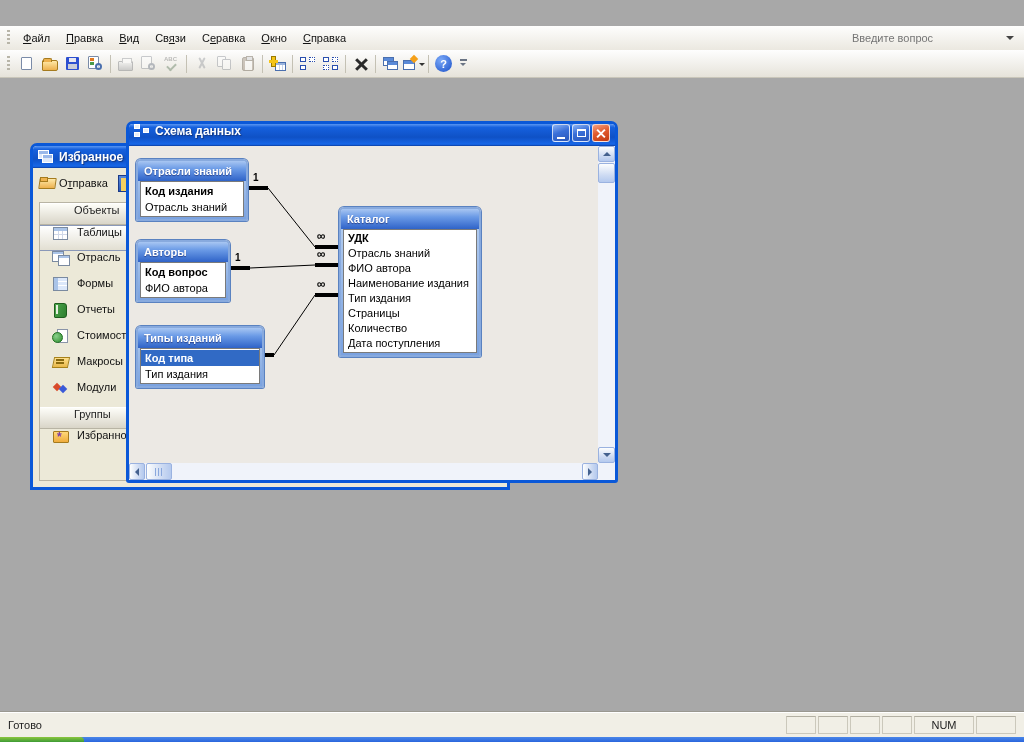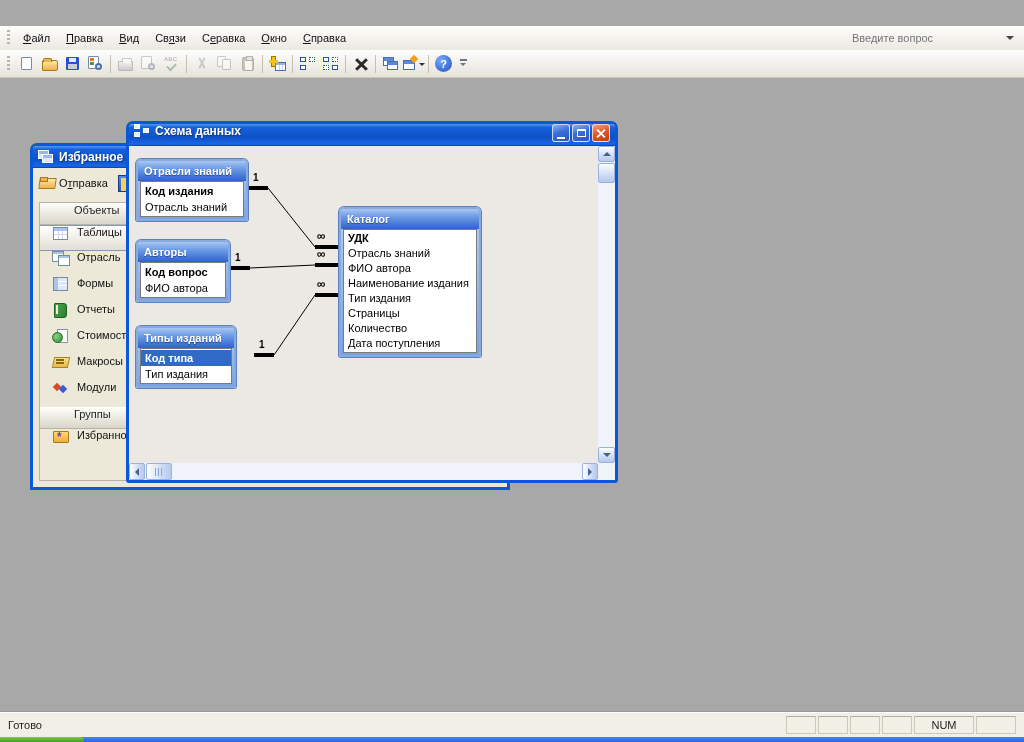--- a/index.html
+++ b/index.html
@@ -418,21 +418,21 @@
           </div>
 
           <div class="sch-table" style="left:7px; top:94px; width:94px;">
             <div class="sch-head">Авторы</div>
             <div class="sch-body">
               <div class="f pk">Код вопрос</div>
               <div class="f">ФИО автора</div>
             </div>
           </div>
 
-          <div class="sch-table" style="left:7px; top:180px; width:100px;">
+          <div class="sch-table" style="left:7px; top:180px; width:128px;">
             <div class="sch-head">Типы изданий</div>
             <div class="sch-body">
               <div class="f pk sel">Код типа</div>
               <div class="f">Тип издания</div>
             </div>
           </div>
 
           <div class="sch-table compact" style="left:210px; top:61px; width:142px;">
             <div class="sch-head">Каталог</div>
             <div class="sch-body">

